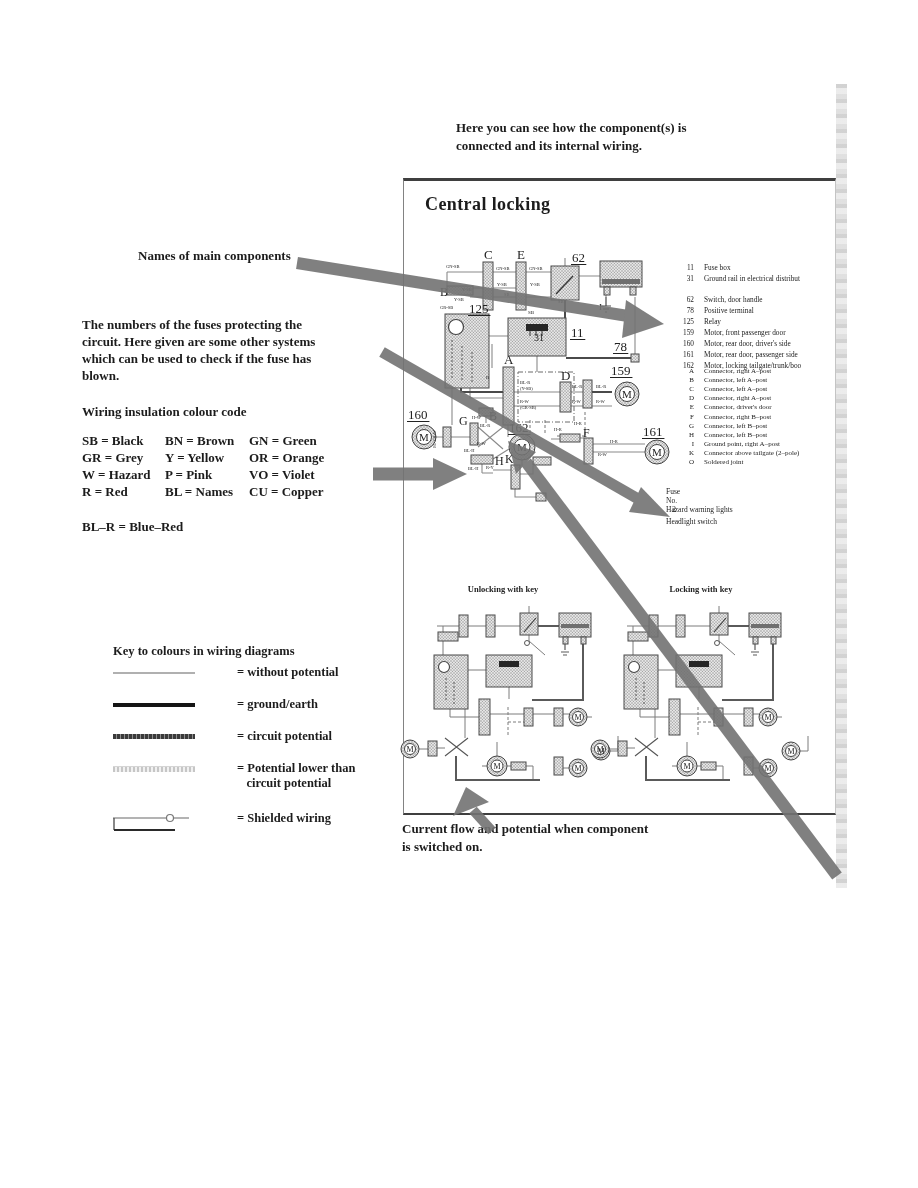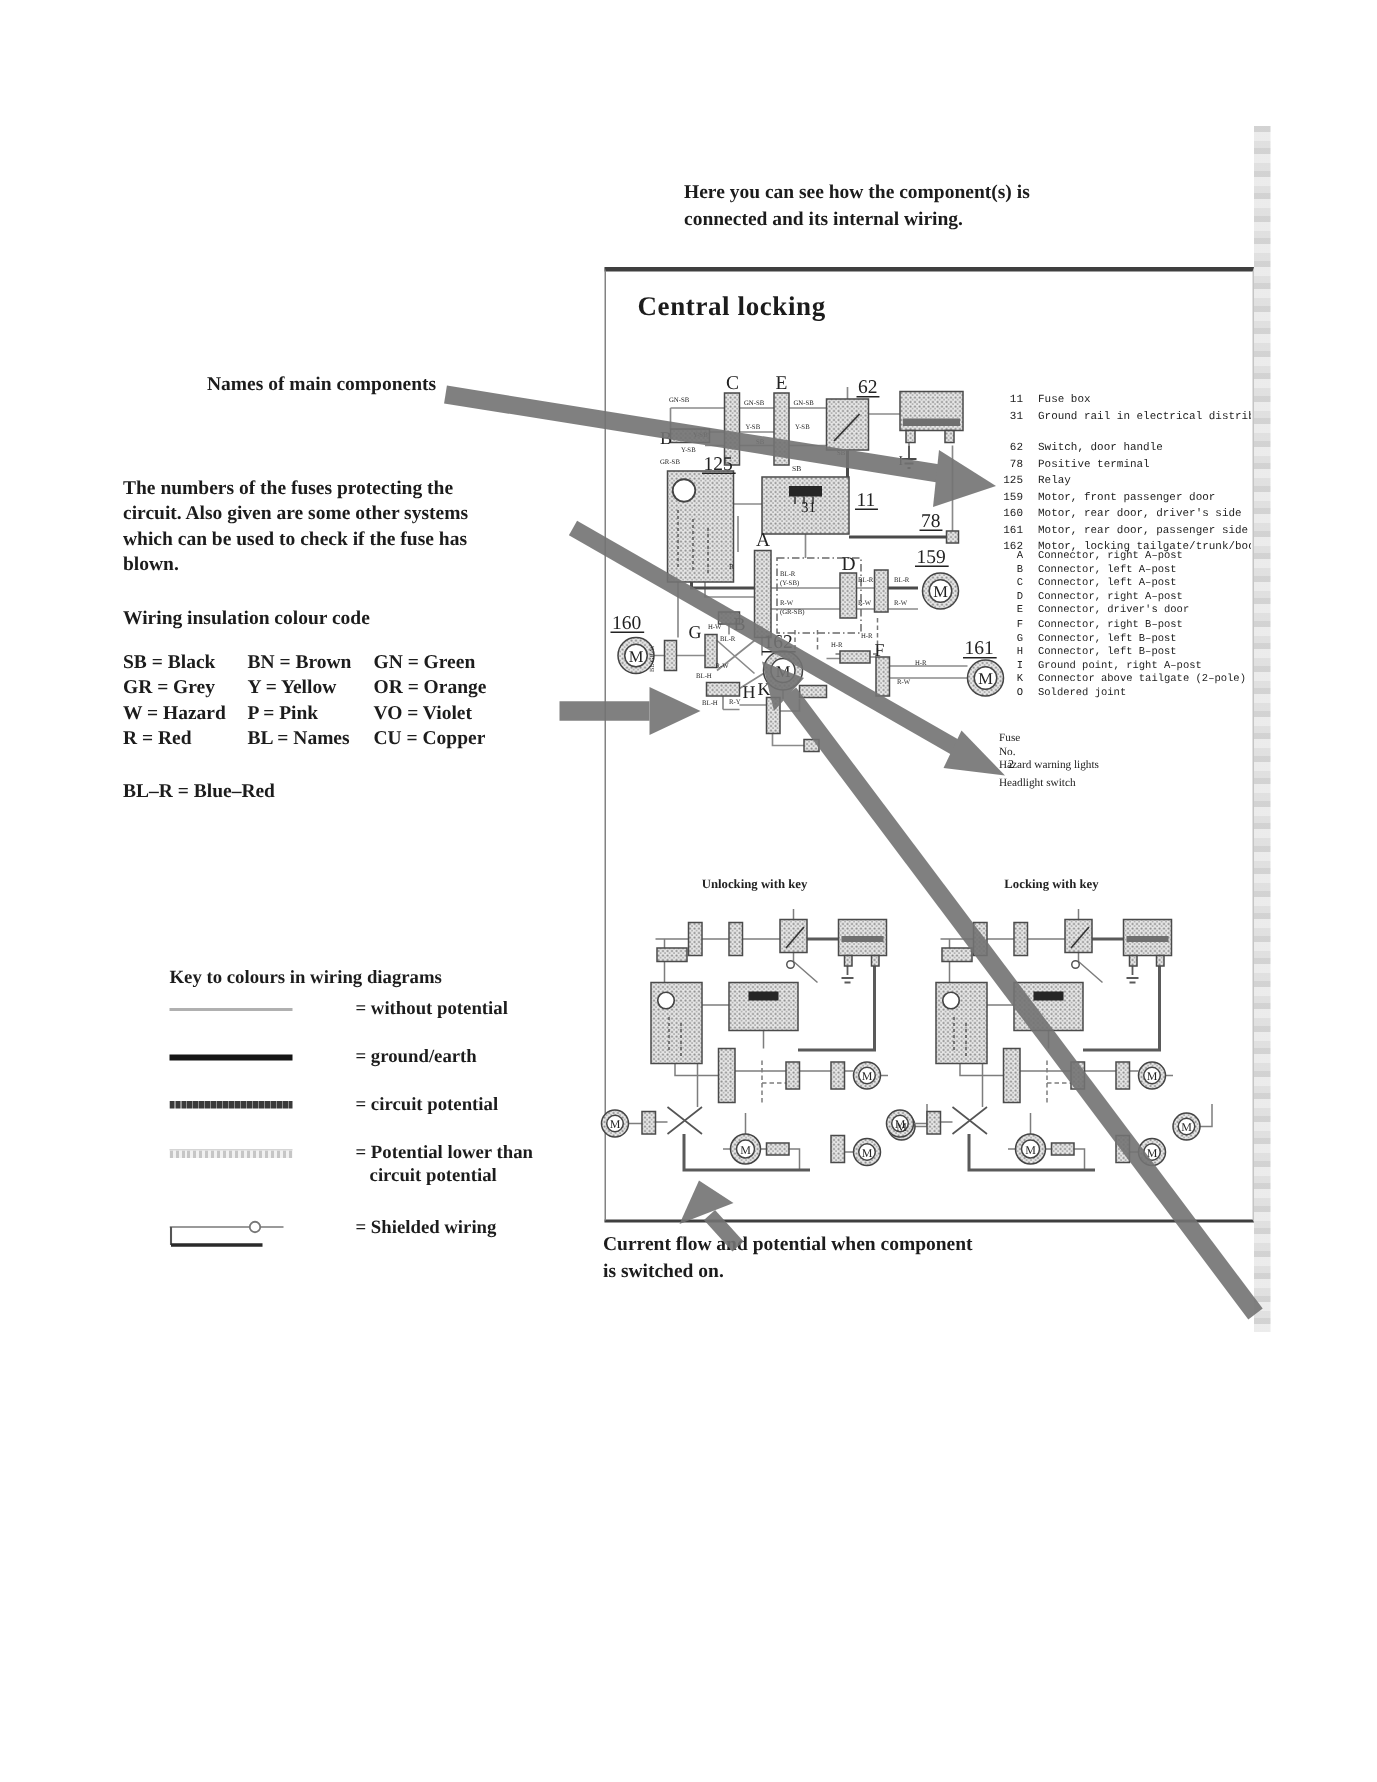--- a/index.html
+++ b/index.html
@@ -16,42 +16,42 @@
   #wiring-title{left:82px;top:404px;font-weight:bold;font-size:13px;}
   #colour-grid{left:82px;top:433px;display:grid;grid-template-columns:83px 84px 108px;
                grid-auto-rows:17px;font-weight:bold;font-size:13px;}
   #colour-extra{left:82px;top:519px;font-weight:bold;font-size:13px;}
   #key-title{left:113px;top:644px;font-weight:bold;font-size:12.5px;}
   .key-row{position:absolute;left:113px;width:260px;height:34px;}
   .key-sample{position:absolute;left:0;width:82px;}
   .key-label{position:absolute;left:89px;top:0;font-weight:bold;font-size:12.5px;line-height:15px;white-space:pre;margin-left:35px;}
   #bottom-note{left:402px;top:820px;width:260px;font-weight:bold;font-size:13px;line-height:17.5px;}
   #right-lists{left:660px;top:0;width:174px;height:1188px;overflow:hidden;}
-  .crow{position:absolute;left:4px;white-space:nowrap;font-size:7.3px;color:#222;font-family:Liberation Mono, monospace;}
+  .crow{position:absolute;left:16px;white-space:nowrap;font-size:7.3px;color:#222;}
   .crow .num{display:inline-block;width:18px;text-align:right;}
   .crow .nm{margin-left:10px;}
   .krow{font-size:7px;}
   #fuse-block{left:666px;top:487px;font-size:7.5px;line-height:9px;color:#222;}
   #fuse-num{left:672px;top:505px;font-size:8px;color:#222;}
   #fuse-systems{left:666px;top:504px;font-size:7.5px;line-height:12px;color:#222;}
   #scan-streak{left:836px;top:84px;width:11px;height:804px;opacity:.55;
      background:repeating-linear-gradient(180deg,#aeaeae 0 4px,#dcdcdc 4px 10px,#c7c7c7 10px 15px);}
   svg{position:absolute;left:0;top:0;}
   #labels text{font-family:"Liberation Serif",serif;fill:#222;}
 </style>
 </head>
 <body>
 
 <div class="abs" id="top-note">Here you can see how the component(s) is connected and its internal wiring.</div>
 
 <div class="abs" id="main-box"></div>
 <div class="abs" id="box-title">Central locking</div>
 
 <div class="abs" id="names-label">Names of main components</div>
-<div class="abs" id="fuse-para">The numbers of the fuses protecting the circuit. Also given are some other systems which can be used to check if the fuse has blown.</div>
+<div class="abs" id="fuse-para">The numbers of the fuses protecting the circuit. Here given are some other systems which can be used to check if the fuse has blown.</div>
 <div class="abs" id="wiring-title">Wiring insulation colour code</div>
 <div class="abs" id="colour-grid">
     <div>SB = Black</div>
     <div>BN = Brown</div>
     <div>GN = Green</div>
     <div>GR = Grey</div>
     <div>Y = Yellow</div>
     <div>OR = Orange</div>
     <div>W = Hazard</div>
     <div>P = Pink</div>

